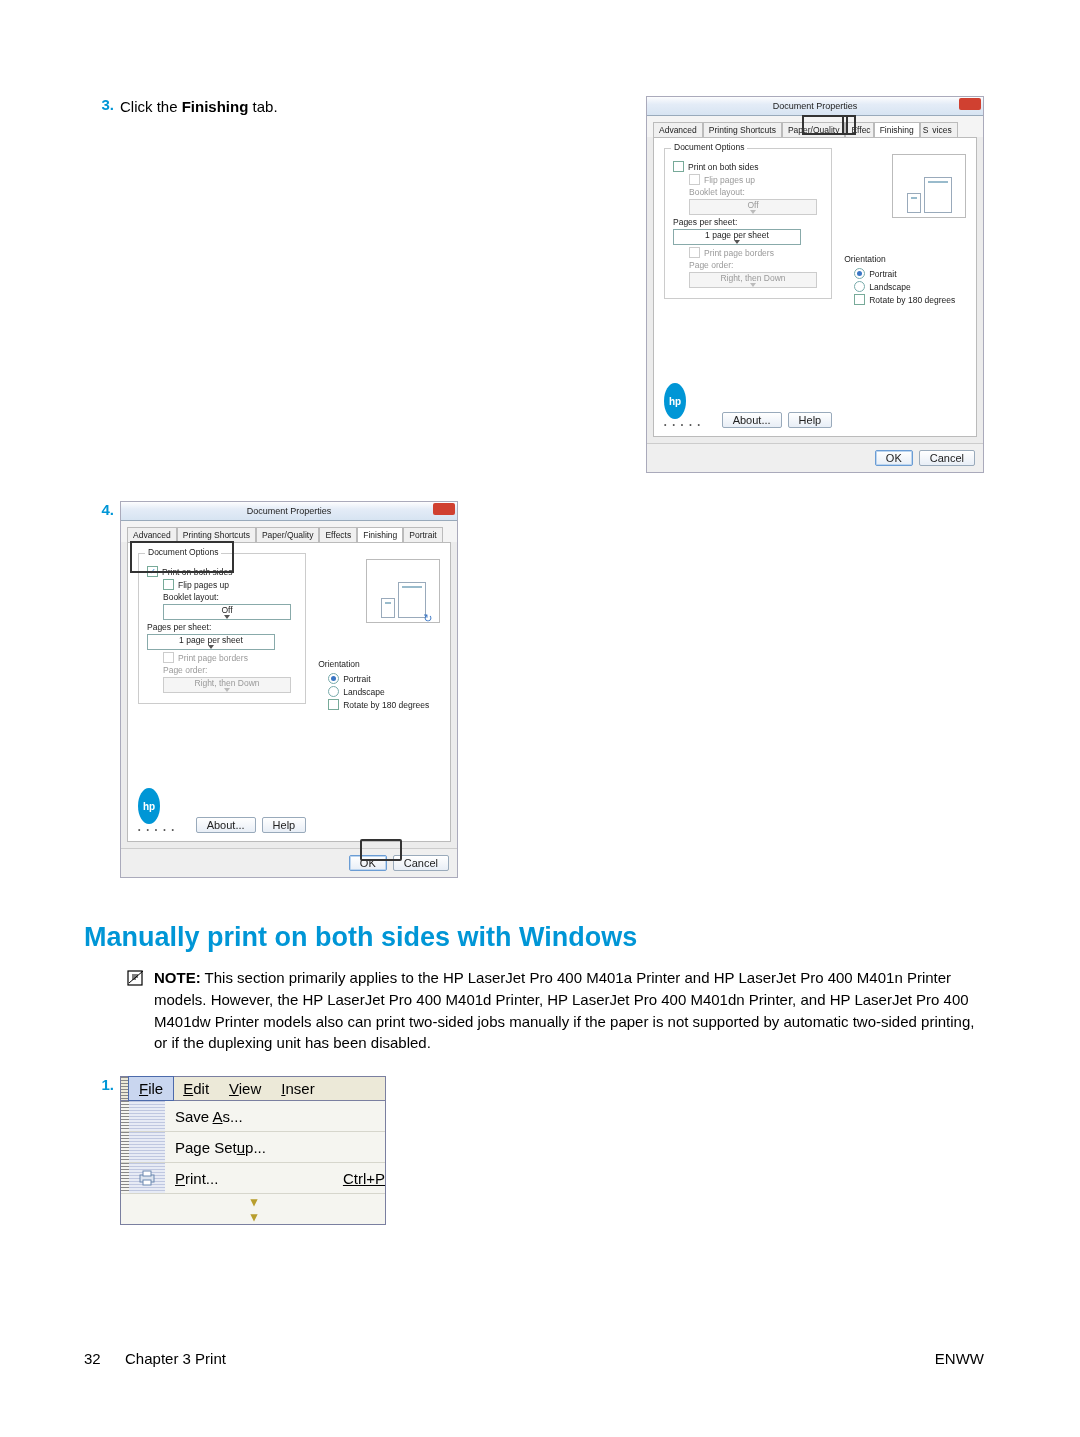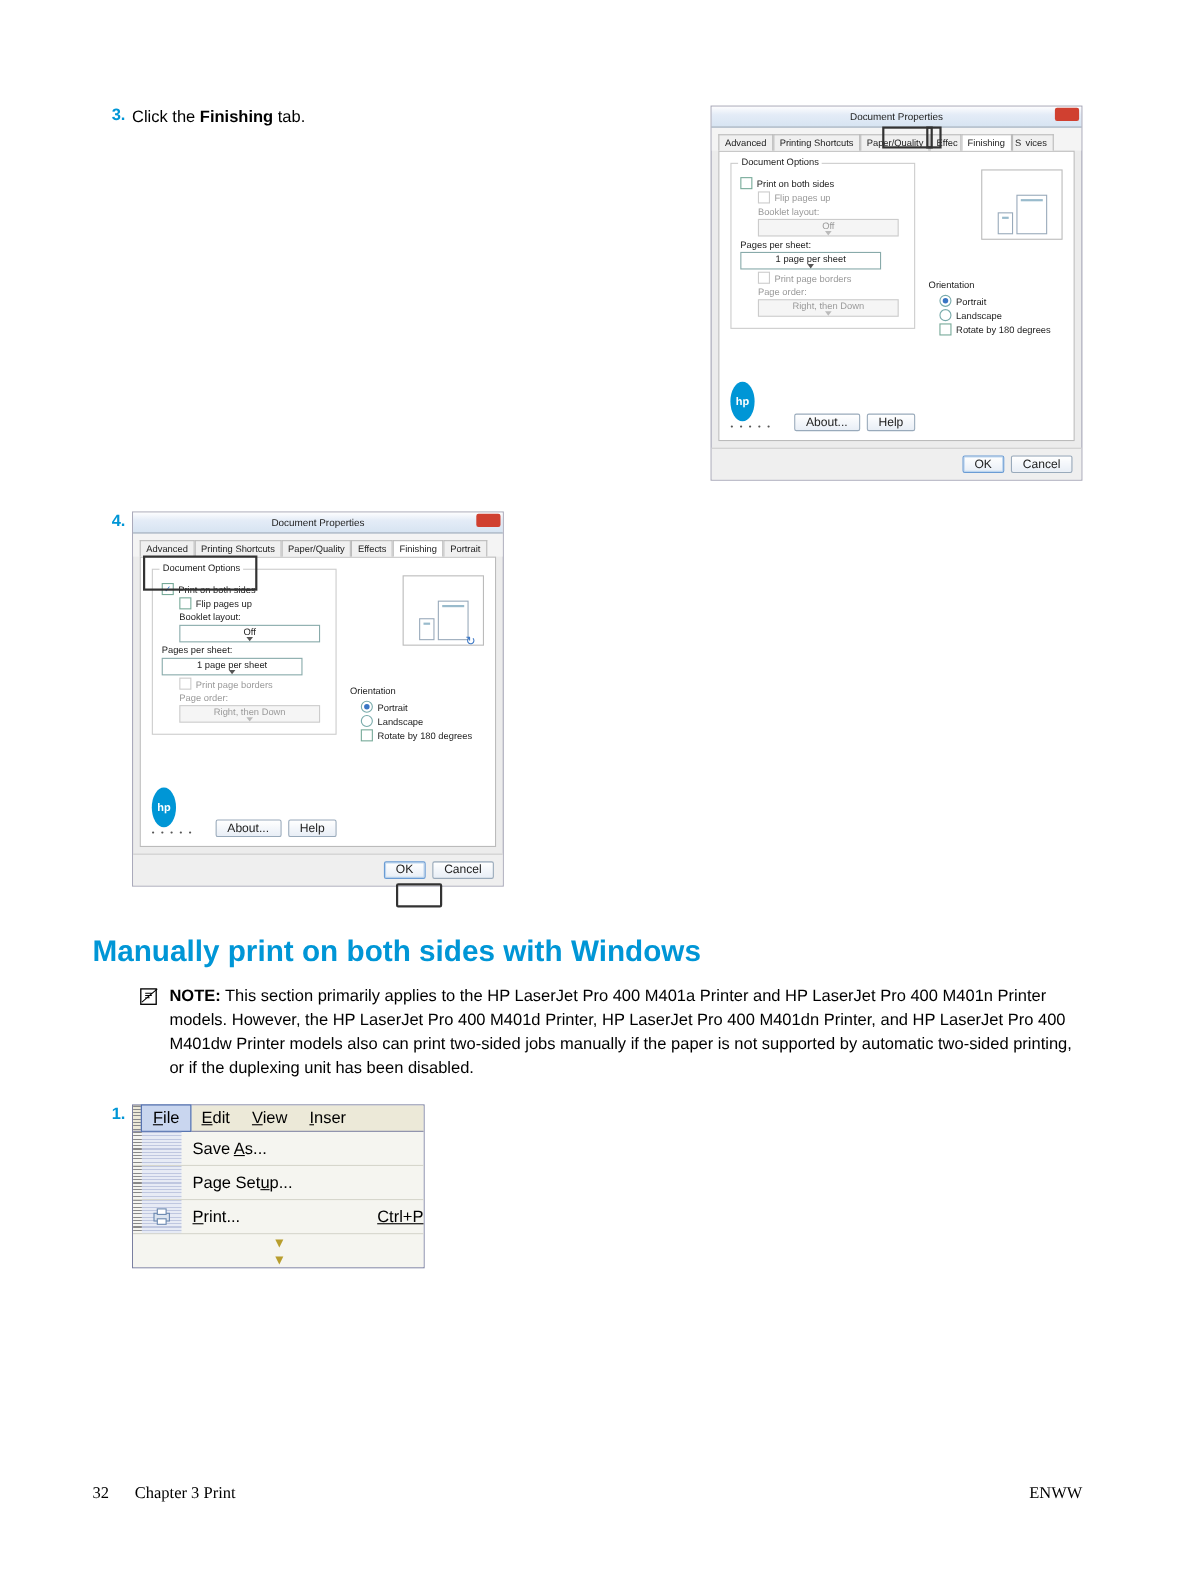--- a/index.html
+++ b/index.html
@@ -160,21 +160,21 @@
   .preview-box{
     width: 64px;height:54px;border:1px solid #bbb;
     display:flex;align-items:flex-end;justify-content:center;gap:3px;padding:4px;margin:6px 0 14px auto;
   }
   .preview-box .sheet{width:26px;height:34px;background:#fff;border:1px solid #9ab;position:relative;}
   .preview-box .sheet::before{content:"";position:absolute;left:3px;top:3px;right:3px;height:2px;background:#9bc;}
   .preview-box .small{width:12px;height:18px;}
   .preview-box.duplex .sheet:last-child::after{content:"↻";position:absolute;right:-8px;bottom:-8px;font-size:11px;color:#3a76c4;}
   .dialog-footer-inner{display:flex;justify-content:space-between;align-items:flex-end;}
   .hp-logo{
-    width:22px;height:36px;border-radius:50%;background:#0096d6;color:#fff;display:flex;align-items:center;justify-content:center;font-size:10px;font-weight:bold;
+    width:22px;height:36px;border-radius:50%;background:#0096d6;color:#fff;display:flex;align-items:center;justify-content:center;font-size:10px;font-weight:bold;margin-top:36px;
   }
   .btn{
     border:1px solid #9ab;background:linear-gradient(#fff,#e8eef6);
     padding:1px 10px;font-size:11px;border-radius:2px;
   }
   .btn.primary{border-color:#6a9cd4;box-shadow:0 0 0 1px #bcd5ef inset;}
   .dialog-btn-row{display:flex;gap:6px;}
   .dialog-bottom{
     display:flex;gap:6px;justify-content:flex-end;
     padding:6px 8px;background:#efefef;border-top:1px solid #ccc;
@@ -241,21 +241,20 @@
   .menu-row.expand{justify-content:center;color:#8a7a00;font-weight:bold;}
   .menu-row.expand .icon{letter-spacing:-2px;}
   .ul{text-decoration:underline;}
 
   
   .page-footer{
     position:absolute;
     left:84px;right:96px;bottom:70px;
     display:flex;justify-content:space-between;
     font-size:15px;
-    font-family:Liberation Serif, serif;
   }
 
   
   .co1a{left:156px;top:19px;width:42px;height:16px;}
   .co1b{left:196px;top:19px;width:10px;height:16px;}
   .co2a{left:10px;top:40px;width:100px;height:28px;}
   .co2b{left:240px;top:338px;width:38px;height:18px;border:2px solid #333;position:absolute;border-radius:2px;}
 </style>
 </head>
 <body>

